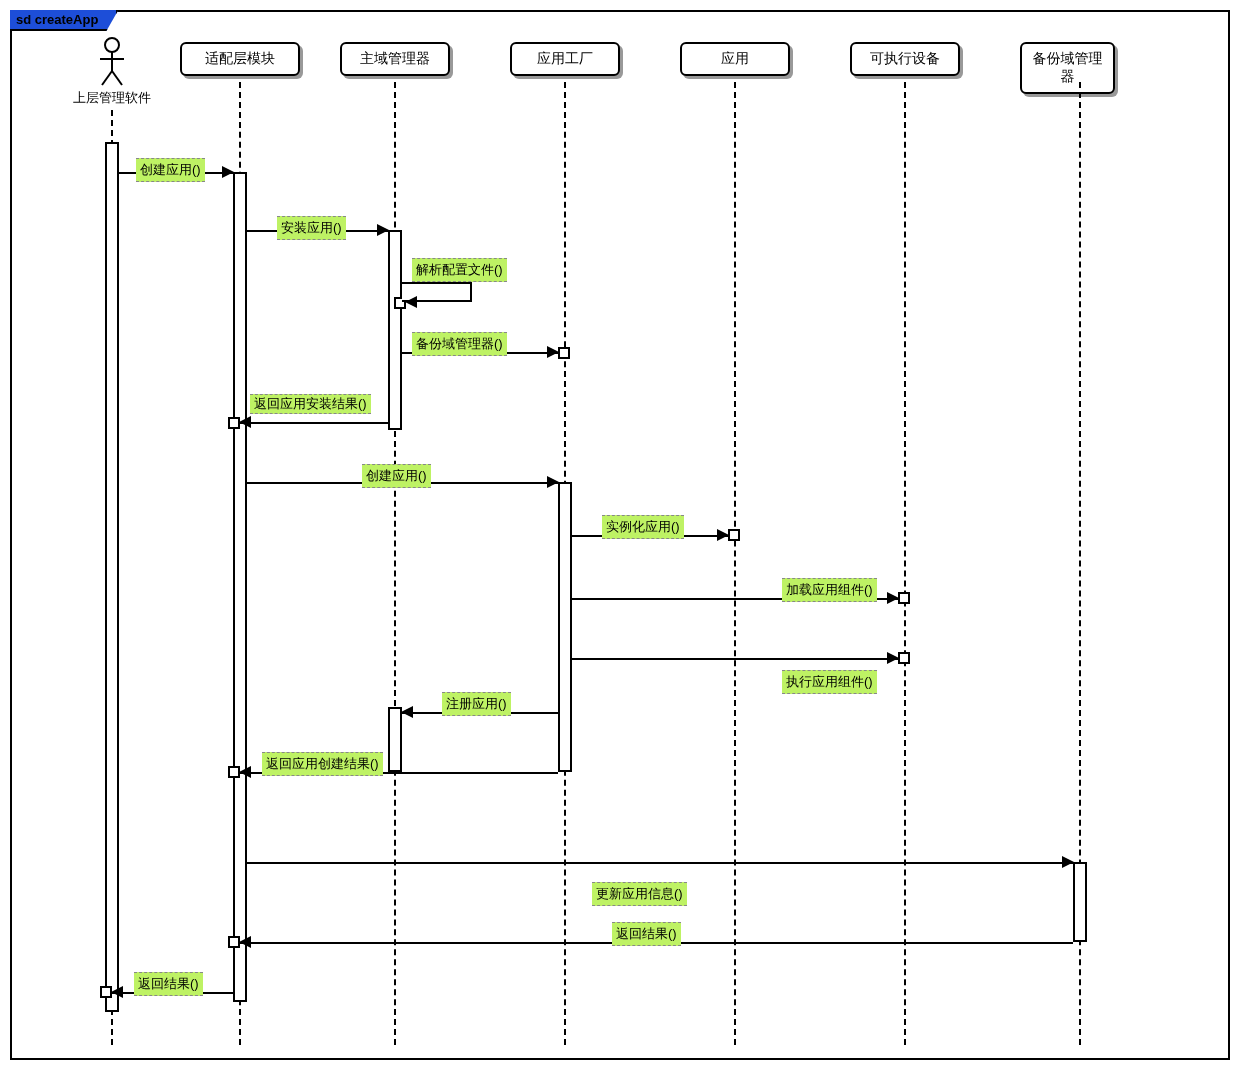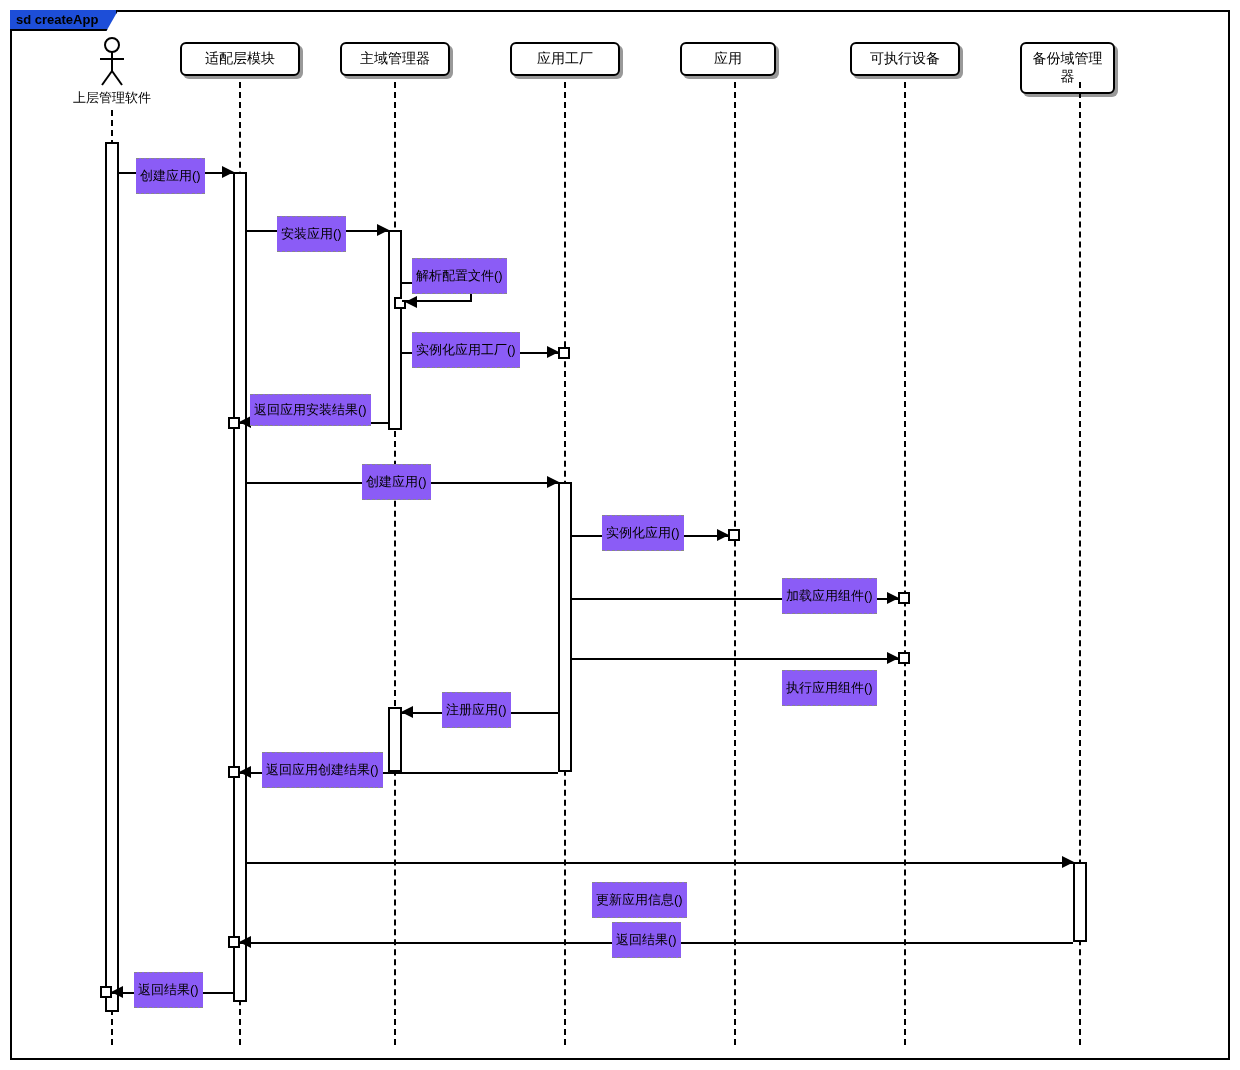--- a/index.html
+++ b/index.html
@@ -85,24 +85,24 @@
     position: absolute;
     left: -1px;
     top: 4px;
     width: 0; height: 0;
     border-top: 6px solid transparent;
     border-bottom: 6px solid transparent;
     border-right: 12px solid #000;
   }
   .msg-label {
     position: absolute;
-    background: #8b5cf6;
+    background: #bef264;
     border-top: 1px dashed #888;
     border-bottom: 1px dashed #888;
-    padding: 8px 4px;
+    padding: 2px 4px;
     font-size: 13px;
     white-space: nowrap;
   }
   .spec-box {
     position: absolute;
     border: 2px solid #000;
     background: #fff;
     width: 12px;
     height: 12px;
     box-sizing: border-box;
@@ -129,21 +129,21 @@
       <line x1="2" y1="22" x2="26" y2="22" stroke="#000" stroke-width="2"></line>
       <line x1="14" y1="34" x2="4" y2="48" stroke="#000" stroke-width="2"></line>
       <line x1="14" y1="34" x2="24" y2="48" stroke="#000" stroke-width="2"></line>
     </svg>
     <div class="actor-label">上层管理软件</div>
   </div>
 
   <div class="lifeline-head" style="left:168px; top:30px; width:120px;">适配层模块</div>
   <div class="lifeline-head" style="left:328px; top:30px; width:110px;">主域管理器</div>
   <div class="lifeline-head" style="left:498px; top:30px; width:110px;">应用工厂</div>
-  <div class="lifeline-head" style="left:668px; top:30px; width:96px;font-family:Liberation Serif, serif;">应用</div>
+  <div class="lifeline-head" style="left:668px; top:30px; width:110px;font-family:Liberation Serif, serif;">应用</div>
   <div class="lifeline-head" style="left:838px; top:30px; width:110px;">可执行设备</div>
   <div class="lifeline-head" style="left:1008px; top:30px; width:95px;">备份域管理器</div>
 
   <div class="lifeline" style="left:99px;  top:98px; height:935px;"></div>
   <div class="lifeline" style="left:227px; top:70px; height:963px;"></div>
   <div class="lifeline" style="left:382px; top:70px; height:963px;"></div>
   <div class="lifeline" style="left:552px; top:70px; height:963px;"></div>
   <div class="lifeline" style="left:722px; top:70px; height:963px;"></div>
   <div class="lifeline" style="left:892px; top:70px; height:963px;"></div>
   <div class="lifeline" style="left:1067px; top:70px; height:963px;"></div>
@@ -180,21 +180,21 @@
   <div class="self-box" style="left:390px; top:270px; width:70px;"></div>
   <div class="msg" style="left:394px; top:280px; width:1px;">
     <div class="arrow-left" style="top:4px;"></div>
   </div>
   <div class="msg-label" style="left:400px; top:246px;">解析配置文件()</div>
 
   <div class="msg" style="left:390px; top:330px; width:156px;">
     <div class="line"></div>
       <div class="arrow-right"></div>
   </div>
-  <div class="msg-label" style="left:400px; top:320px;">实例化应用工厂()</div>
+  <div class="msg-label" style="left:400px; top:320px;">备份域管理器()</div>
 
   <div class="msg" style="left:228px; top:400px; width:148px;">
     <div class="line"></div>
       <div class="arrow-left"></div>
   </div>
   <div class="msg-label" style="left:238px; top:382px; line-height:1.1;">返回应用安装结果()</div>
 
   <div class="msg" style="left:235px; top:460px; width:311px;">
     <div class="line"></div>
       <div class="arrow-right"></div>

